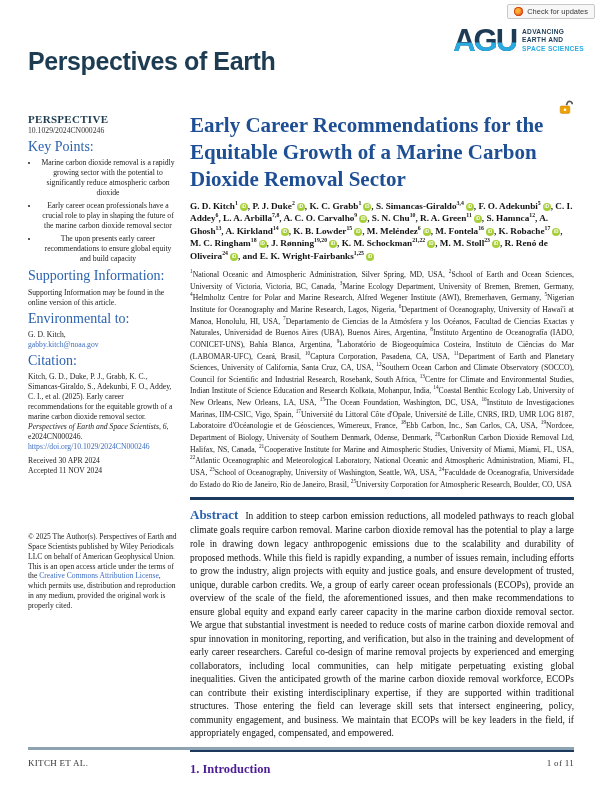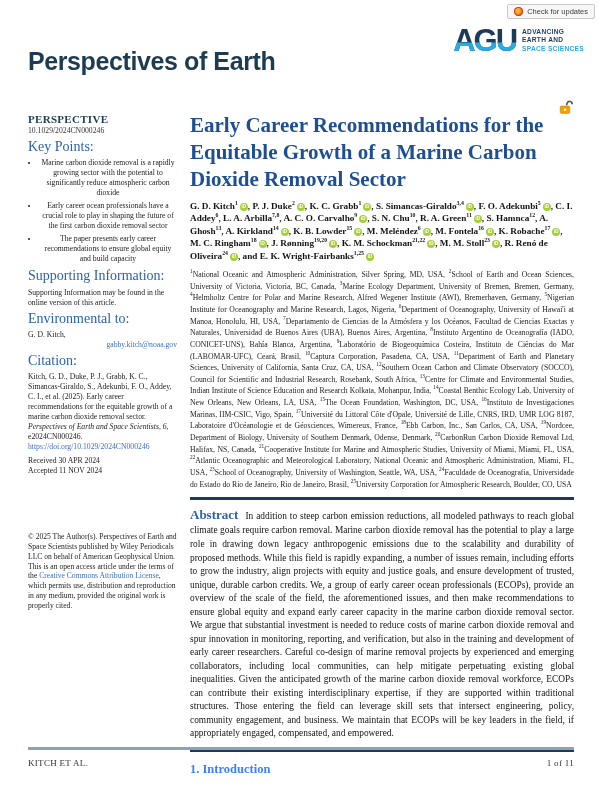--- a/index.html
+++ b/index.html
@@ -30,39 +30,39 @@
 
   
   .content{position:absolute;left:28px;top:112px;width:546px;display:flex;gap:13px;}
   .sidebar{width:149px;flex:none;font-size:7.7px;line-height:1.3;color:#222;}
   .side-label{font-weight:bold;font-size:11px;letter-spacing:0.3px;color:#1d3c51;}
   .side-doi{margin-top:0;font-size:7.7px;color:#333;}
   .side-note{margin-top:11px;}
   .side-h{margin-top:2px;margin-bottom:2px;font-weight:normal;color:#2a62ae;font-size:14px;}
   .kp-list{margin:2px 0 0 0;padding-left:11px;text-align:center;}
   .kp-list li{margin-bottom:3px;}
-  .lnk{color:#3f6fc0;cursor:pointer;text-align:right;}
+  .lnk{color:#3f6fc0;cursor:pointer;}
   .side-dates{margin-top:4px;}
   .copyright{margin-top:56px;font-size:7.6px;line-height:1.3;}
 
   .main{flex:1;position:relative;min-width:0;}
   .lock{position:absolute;top:-13px;right:0;}
   h1.article-title{margin:0;font-size:21px;font-weight:bold;line-height:1.28;color:#1e4f94;}
   .authors{margin-top:7px;font-weight:bold;font-size:9.2px;line-height:1.35;color:#141414;}
   .authors sup{font-size:5.8px;}
   .orcid{display:inline-block;width:8px;height:8px;margin-left:2px;border-radius:50%;
     background:#a6ce39;color:#fff;font-family:"Liberation Sans",sans-serif;font-size:4.5px;
     font-weight:bold;text-align:center;line-height:8px;vertical-align:1px;cursor:pointer;}
   .affils{margin-top:6px;font-size:7.7px;line-height:1.44;text-align:justify;color:#222;}
   .affils sup{font-size:5.3px;}
   .rule{height:2.5px;background:#1c3a5e;margin:8px 0 6px;}
   .abstract{font-size:9.4px;line-height:1.44;text-align:justify;color:#141414;}
   .abstract-head{font-weight:bold;font-size:13px;color:#2a62ae;margin-right:7px;}
   .rule2{height:2.5px;background:#1c3a5e;margin:9px 0 0;}
-  h2.intro-h{margin:10px 0 11px;font-size:12.5px;font-weight:bold;color:#3b82f6;}
+  h2.intro-h{margin:10px 0 11px;font-size:12.5px;font-weight:bold;color:#4c1d95;}
   .intro{font-size:9.4px;line-height:1.46;text-align:justify;color:#141414;}
   .intro sub{font-size:6px;}
 
   
   .footer{position:absolute;left:28px;top:747px;width:546px;}
   .footer-rule{height:2.5px;background:#8ea3b1;}
   .footer-row{display:flex;justify-content:space-between;margin-top:8px;
     font-size:9px;color:#333;letter-spacing:0.3px;}
 </style>
 </head>
@@ -94,22 +94,22 @@
   <div class="content">
 
     <div class="sidebar">
       <div class="side-label">PERSPECTIVE</div>
       <div class="side-doi">10.1029/2024CN000246</div>
 
 
       <div class="side-h">Key Points:</div>
       <ul class="kp-list">
           <li>Marine carbon dioxide removal is a rapidly growing sector with the potential to significantly reduce atmospheric carbon dioxide</li>
-          <li>Early career ocean professionals have a crucial role to play in shaping the future of the first carbon dioxide removal sector</li>
-          <li>The paper presents early career recommendations to ensure global equity and build capacity</li>
+          <li>Early career ocean professionals have a crucial role to play in shaping the future of the marine carbon dioxide removal sector</li>
+          <li>The upon presents early career recommendations to ensure global equity and build capacity</li>
         </ul>
 
       <div class="side-h">Supporting Information:</div>
       <div>Supporting Information may be found in the online version of this article.</div>
 
       <div class="side-h">Environmental to:</div>
       <div>G. D. Kitch,</div>
       <div class="lnk">gabby.kitch@noaa.gov</div>
 
       <div class="side-h">Citation:</div>

